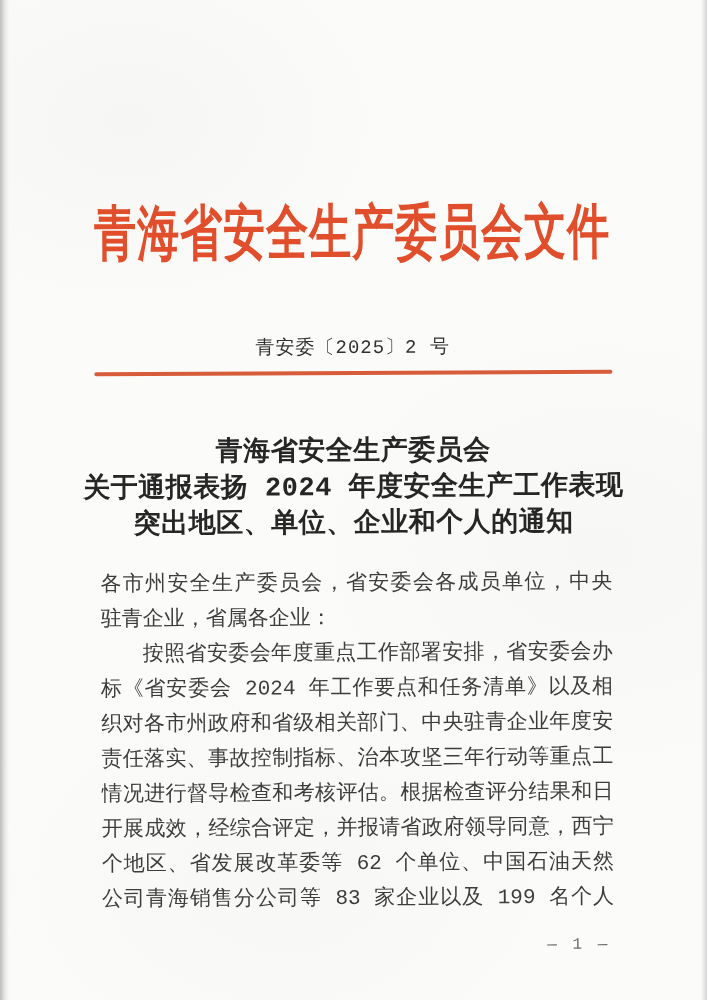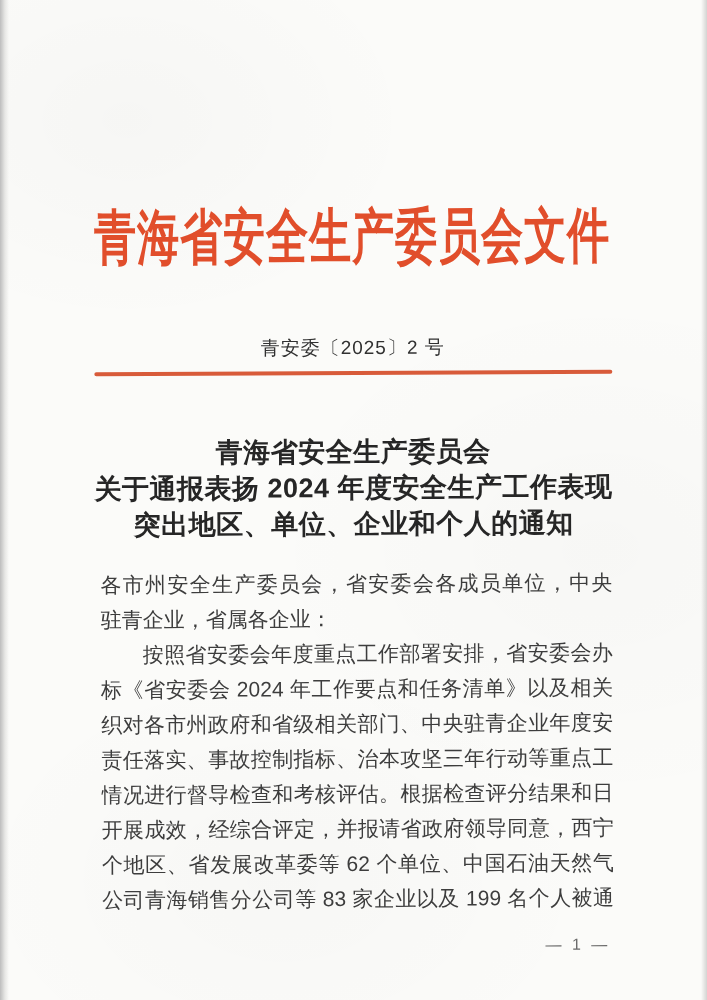--- a/index.html
+++ b/index.html
@@ -1,21 +1,21 @@
 <!DOCTYPE html>
 <html style="--header-red: #e14e2b; --rule-red: #d85b3a; --title-ink: #262626; --body-ink: #3d3d3d; --page-bg: #fbfbf9;"><head>
 <meta charset="utf-8">
 <style>
   html,body{margin:0;padding:0;background:#ffffff;}
   .scan{
     position:relative;
     width:707px;height:1000px;
     background:var(--page-bg,#fbfbf9);
     overflow:hidden;
-    font-family:Liberation Sans, sans-serif;
+    font-family:Liberation Mono, monospace;
   }
   
   .scan::before{
     content:"";position:absolute;inset:0;pointer-events:none;
     background:
       radial-gradient(420px 300px at 18% 12%, rgba(0,0,0,0.018), rgba(0,0,0,0) 70%),
       radial-gradient(500px 380px at 85% 55%, rgba(0,0,0,0.014), rgba(0,0,0,0) 70%),
       radial-gradient(460px 320px at 40% 88%, rgba(0,0,0,0.016), rgba(0,0,0,0) 70%);
   }
   .tilt{position:absolute;inset:0;transform:rotate(-0.3deg);transform-origin:50% 50%;}

